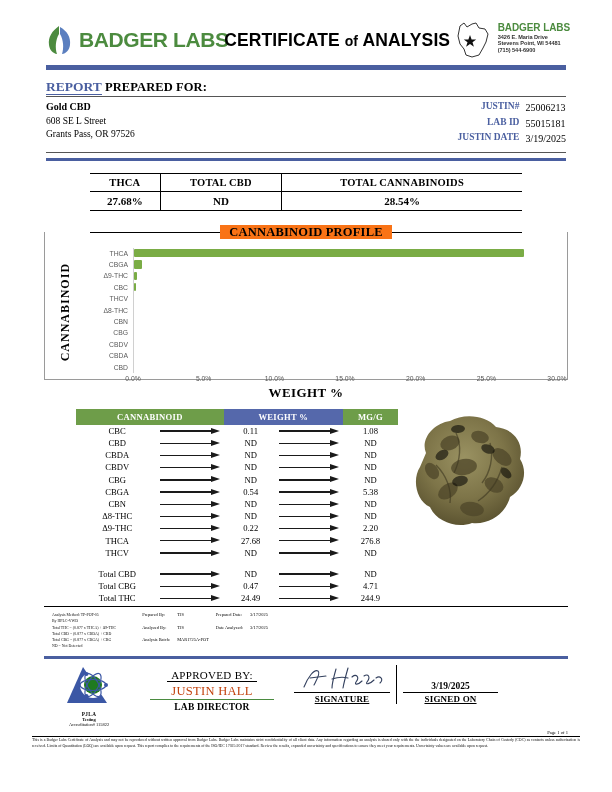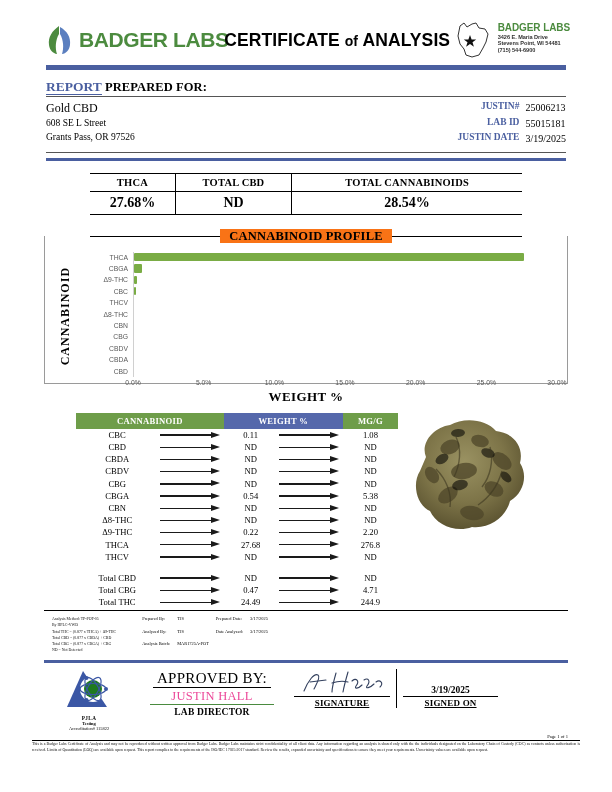--- a/index.html
+++ b/index.html
@@ -38,41 +38,41 @@
   
   .report-sec { padding:9px 26px 0 26px; position:relative; }
   .report-head { font-size:12.5px; }
   .report-head .rword { color:#4a5fa0; font-weight:bold; font-size:13.5px;
                         border-bottom:1px solid #4a5fa0; }
   .report-head .pfor { font-weight:bold; letter-spacing:0.1px; }
   .hr-thin { border-bottom:1px solid #555; margin-top:1px; }
 
   .info-row { display:flex; justify-content:space-between; margin-top:3px; }
   .cust { font-size:9.5px; line-height:1.45; }
-  .cust .c0 { font-weight:normal; font-size:12px; }
+  .cust .c0 { font-weight:bold; font-size:10px; }
   .meta { display:grid; grid-template-columns:auto auto; gap:0 6px;
           font-size:9.5px; line-height:1.45; }
   .meta .k { color:#4a5fa0; font-weight:bold; text-align:right; white-space:nowrap; }
   .meta .v { font-size:10px; padding-top:1px; }
 
   .hr-thin2 { border-bottom:1px solid #555; margin:5px 0 0 0; }
   .sample-block { margin-top:3px; font-size:10px; line-height:1.5; }
   .sample-block .lbl { font-weight:bold; display:inline-block; width:104px; }
   .sample-block .val { font-size:8.5px; }
   .blue-rule2 { height:3px; background:#4a5fa0; margin:5px 0 0 0; }
 
   
   .summary { margin:12px 70px 0 70px; }
   .summary table { width:100%; border-collapse:collapse; }
   .summary th, .summary td { text-align:center; font-size:10.5px; padding:3px 0; }
   .summary th { font-weight:bold; letter-spacing:0.2px; }
   .summary thead tr { border-top:1.6px solid #000; border-bottom:1px solid #000; }
   .summary tbody tr { border-bottom:1.6px solid #000; }
   .summary .sep { border-left:1px solid #000; }
-  .summary td { font-size:14px; font-weight:bold; }
+  .summary td { font-size:11px; font-weight:bold; }
 
   
   .chart-wrap { margin:14px 24px 0 24px; position:relative; }
   .chart-title { text-align:center; font-weight:bold; font-size:12.5px;
                  letter-spacing:0.2px; position:relative; }
   .chart-title span { background:#f97316; padding:0 9px; position:relative; z-index:2; }
   .chart-title:before { content:""; position:absolute; left:46px; right:46px;
                         top:50%; border-top:1.2px solid #000; z-index:1; }
   .chart-box { border:1px solid #9a9a9a; border-top:none; margin-top:-8px;
                padding:16px 10px 4px 10px; display:flex; }
@@ -134,23 +134,23 @@
 
   
   .sig-rule { height:3px; background:#4a5fa0; margin:7px 24px 0 24px; }
   .sig-sec { display:flex; align-items:flex-start; padding:6px 24px 0 40px; }
   .pjla { width:58px; text-align:center; }
   .pjla-logo { width:52px; height:42px; margin:0 auto; }
   .pjla-t1 { font-size:5.2px; font-weight:bold; letter-spacing:0.4px; }
   .pjla-t2 { font-size:4.4px; font-weight:bold; }
   .pjla-t3 { font-size:4.4px; }
   .approved { margin-left:32px; text-align:center; width:124px; }
-  .approved .a1 { font-size:15px; letter-spacing:0.3px;
+  .approved .a1 { font-size:11px; letter-spacing:0.3px;
                   border-bottom:1px solid #000; display:inline-block; padding:0 4px; }
-  .approved .a2 { font-size:12.5px; color:#ec4899; letter-spacing:0.3px;
+  .approved .a2 { font-size:12.5px; color:#c2410c; letter-spacing:0.3px;
                   border-bottom:1px solid #4a8b3f; display:block; margin-top:1px; }
   .approved .a3 { font-size:9.5px; font-weight:bold; margin-top:2px; letter-spacing:0.2px; }
   .sigbox { display:flex; margin-left:14px; }
   .sigcell { width:108px; text-align:center; position:relative; }
   .sigcell.right { border-left:1px solid #000; }
   .sig-img { height:26px; display:flex; align-items:flex-end; justify-content:center; }
   .sig-date { height:26px; display:flex; align-items:flex-end; justify-content:center;
               font-size:9.5px; font-weight:bold; }
   .sig-line { border-top:1px solid #000; margin:1px 6px 0 6px; }
   .sig-cap { font-size:9px; font-weight:bold; margin-top:1.5px; letter-spacing:0.2px;text-decoration:underline; }

